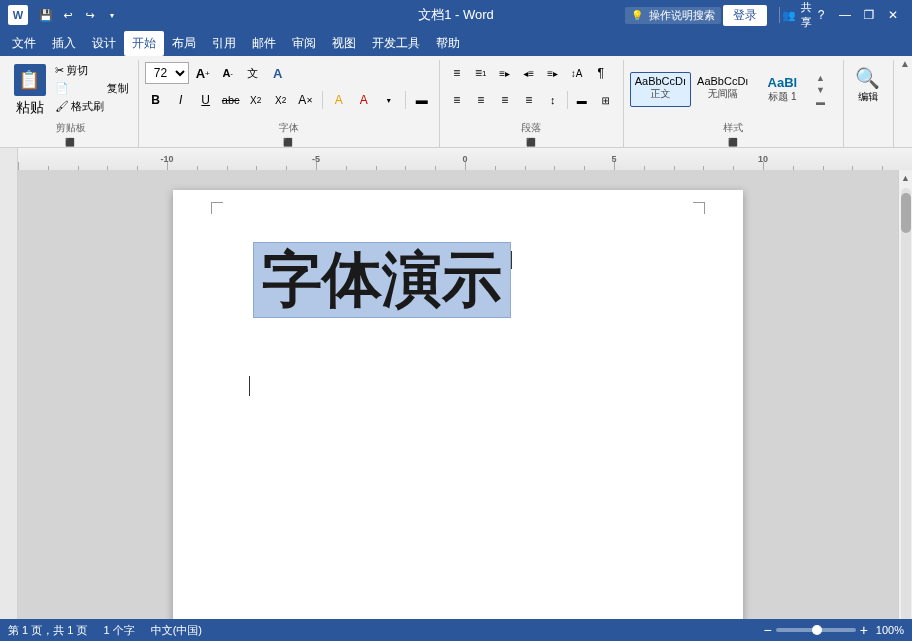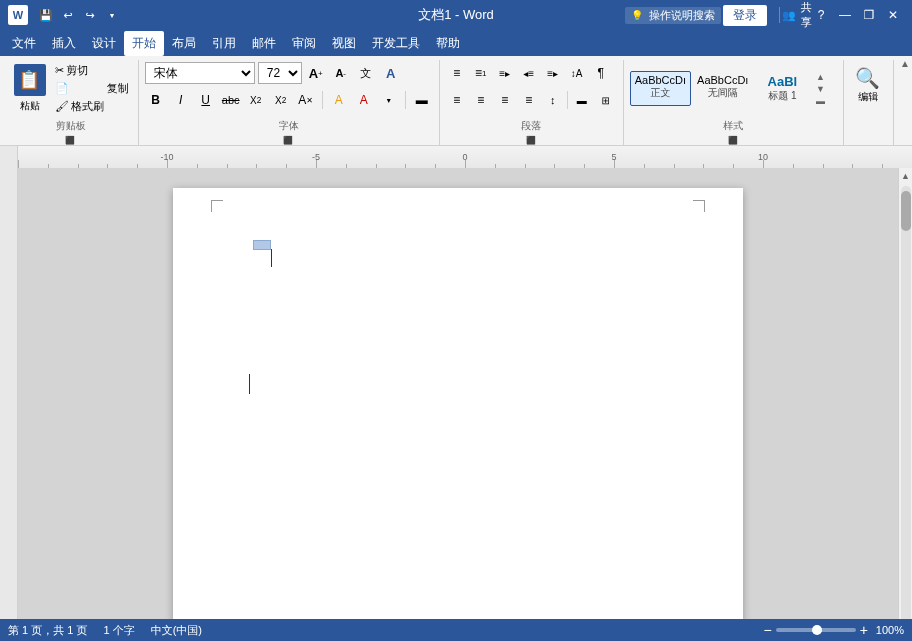--- a/index.html
+++ b/index.html
@@ -171,21 +171,21 @@
 
     
     .ribbon-collapse {
       position: absolute; right: 2px; top: 2px;
       font-size: 10px; color: #666; cursor: pointer;
     }
 
     
     #ruler-area {
       height: 22px; background: #f0abfc; border-bottom: 1px solid #d0d0d0;
-      display: flex; align-items: center;
+      display: flex; align-items: center; font-weight: bold;
     }
     #ruler-corner { width: 18px; height: 22px; background: #e8e8e8; border-right: 1px solid #d0d0d0; flex-shrink: 0; }
     #ruler {
       flex: 1; height: 22px; background: linear-gradient(to bottom, #f3f3f3, #e8e8e8);
       position: relative; overflow: hidden;
     }
     .ruler-tick { position: absolute; bottom: 0; width: 1px; background: #aaa; }
     .ruler-label { position: absolute; bottom: 6px; font-size: 9px; color: #666; transform: translateX(-50%); }
 
     
@@ -317,21 +317,21 @@
 </div>
 
 <div id="ribbon">
 
   <div class="ribbon-section clipboard-section">
     <div class="ribbon-section-content">
       <div style="display:flex;flex-direction:column;align-items:center;">
         <div class="paste-btn">
           <div class="paste-icon">📋</div>
         </div>
-        <div style="font-size:10px;margin-top:1px;">粘贴</div>
+        <div style="font-size:14px;margin-top:1px;">粘贴</div>
       </div>
       <div class="paste-sub-btns">
         <div class="small-ribbon-btn">
           <span>✂</span>
           <span style="font-size:11px;">剪切</span>
         </div>
         <div class="small-ribbon-btn">
           <span>📄</span>
           <span style="font-size:11px;margin-left:36px;">复制</span>
         </div>
@@ -343,23 +343,20 @@
     </div>
     <div class="ribbon-label-row">
       <div class="ribbon-section-label">剪贴板</div>
       <div class="ribbon-section-expand">⬛</div>
     </div>
   </div>
 
   <div class="ribbon-section font-section">
     <div class="ribbon-section-content" style="flex-direction:column;gap:3px;">
       <div class="font-row">
-        <select class="font-select">
-          <option>宋体</option>
-        </select>
         <select class="size-select">
           <option>72</option>
         </select>
         <div class="icon-btn" title="增大字号">
           <span style="font-size:13px;font-weight:bold;">A</span>
             <span style="font-size:8px;vertical-align:super;">+</span>
         </div>
         <div class="icon-btn" title="减小字号">
           <span style="font-size:11px;font-weight:bold;">A</span>
             <span style="font-size:8px;vertical-align:super;">-</span>
@@ -507,20 +504,21 @@
 
   <div id="doc-area">
     <div id="page">
 
       <div style="position:absolute;top:12px;left:38px;width:12px;height:12px;border-left:1px solid #999;border-top:1px solid #999;"></div>
       <div style="position:absolute;top:12px;right:38px;width:12px;height:12px;border-right:1px solid #999;border-top:1px solid #999;"></div>
 
       <div style="position:absolute;top:186px;left:76px;width:1px;height:20px;background:#333;"></div>
 
       <div id="text-selection">
+        <span id="doc-text">字体演示</span>
         <div class="cursor-line"></div>
       </div>
     </div>
   </div>
 
   <div id="scrollbar-right">
     <div class="scroll-arrow">▲</div>
     <div class="scroll-track">
       <div class="scroll-thumb"></div>
     </div>

